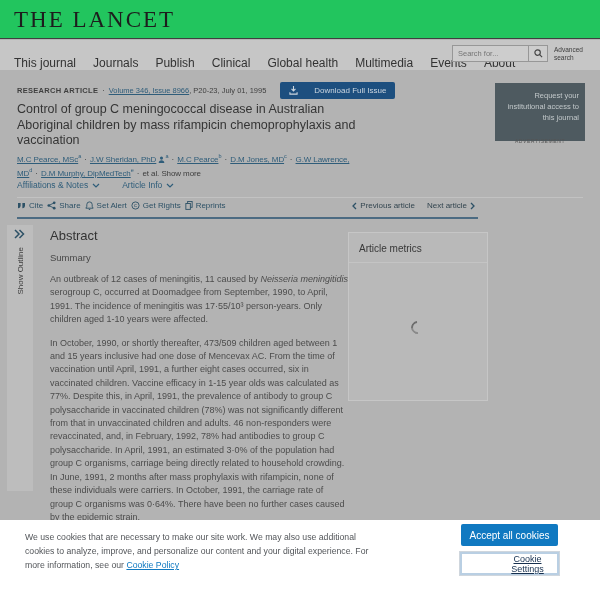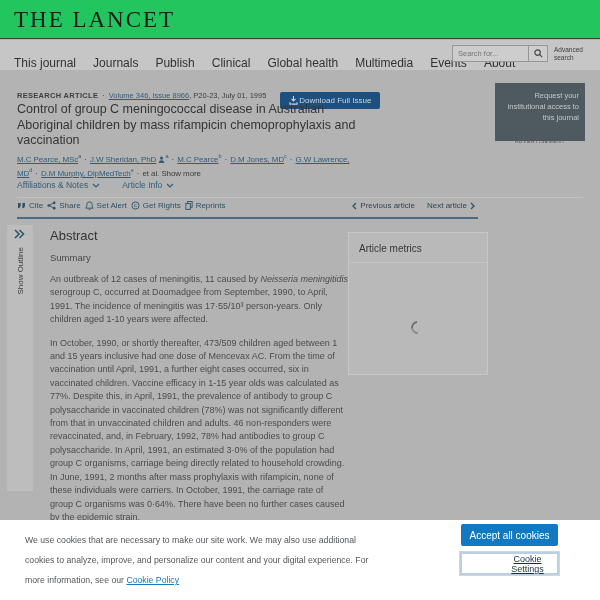--- a/index.html
+++ b/index.html
@@ -21,21 +21,21 @@
   .search-btn { width:20px; height:17px; background:#cdcdcd; border:1px solid #979797; display:flex; align-items:center; justify-content:center; cursor:pointer; }
   .adv-search { margin-left:6px; font-size:6.5px; line-height:8px; color:#3c3c3c; width:34px; }
 
   
   .content { position:absolute; left:0; top:70px; width:600px; height:450px; background:#b3b3b3; }
 
   .meta-row { position:absolute; left:17px; top:12px; display:flex; align-items:center; font-size:7.5px; color:#3f3f3f; }
   .meta-type { font-weight:bold; letter-spacing:.3px; }
   .meta-sep { margin:0 4px; }
   .meta-link { color:#2f5d7a; text-decoration:underline; cursor:pointer; }
-  .dl-btn { margin-left:14px; display:inline-flex; align-items:center; gap:1px; background:#1d4f7f; color:#ccd6e0; font-size:8px; padding:4px 9px; border:none; border-radius:2px; cursor:pointer; font-family:"Liberation Sans", sans-serif;margin-top:10px; }
+  .dl-btn { margin-left:14px; display:inline-flex; align-items:center; gap:16px; background:#1d4f7f; color:#ccd6e0; font-size:8px; padding:4px 9px; border:none; border-radius:2px; cursor:pointer; font-family:"Liberation Sans", sans-serif; }
 
   .title { position:absolute; left:17px; top:32px; width:340px; font-size:12.5px; line-height:15.5px; color:#353535; font-weight:500; }
 
   .authors { position:absolute; left:17px; top:81px; width:342px; font-size:8px; line-height:11.5px; color:#2f5d7a; letter-spacing:-.1px; }
   .authors .name { text-decoration:underline; cursor:pointer; }
   .authors sup { font-size:5.5px; }
   .authors .sep { color:#444; margin:0 1px; }
   .authors .etal { color:#3d3d3d; }
   .authors .more { color:#3d3d3d; cursor:pointer; }
   .p-icon { display:inline-block; vertical-align:-1px; }
@@ -56,30 +56,30 @@
   .rail { position:absolute; left:7px; top:155px; width:26px; height:266px; background:#bdbdbd; }
   .rail-expand { position:absolute; left:7px; top:4px; cursor:pointer; }
   .rail-label { position:absolute; left:9px; top:22px; writing-mode:vertical-rl; transform:rotate(180deg); font-size:8px; color:#3d3d3d; white-space:nowrap; }
 
   .abstract { position:absolute; left:50px; top:158px; width:298px; }
   .abstract h2 { font-size:13px; font-weight:500; color:#333; }
   .abs-sub { margin-top:9px; font-size:9.5px; color:#484848; }
   .abstract p { margin-top:10px; font-size:9px; line-height:13.4px; color:#4c4c4c; }
   .abstract em { font-style:italic; }
 
-  .metrics { position:absolute; left:348px; top:162px; width:140px; height:143px; background:#b9b9b9; border:1px solid #c6c6c6; }
+  .metrics { position:absolute; left:348px; top:162px; width:140px; height:169px; background:#b9b9b9; border:1px solid #c6c6c6; }
   .metrics h3 { font-size:10px; font-weight:400; color:#383838; padding:10px 10px 8px; border-bottom:1px solid #c4c4c4; margin:0 0 0 0; }
   .spinner { position:absolute; left:62px; top:88px; width:13px; height:13px; border:2px solid transparent; border-left-color:#6e6e6e; border-bottom-color:#8a8a8a; border-radius:50%; transform:rotate(40deg); }
 
   .ad-box { position:absolute; left:495px; top:13px; width:90px; height:58px; background:#4e5a60; color:#c2c8ca; font-size:7.5px; line-height:11px; text-align:right; padding:7px 6px; cursor:pointer; }
   .ad-label { position:absolute; left:495px; top:68px; width:90px; text-align:center; font-size:5px; letter-spacing:.6px; color:#545454; }
 
   
   .cookie { position:absolute; left:0; top:520px; width:600px; height:80px; background:#ffffff; }
-  .cookie-text { position:absolute; left:25px; top:10px; width:352px; font-size:8.7px; line-height:20px; color:#53565a; }
+  .cookie-text { position:absolute; left:25px; top:10px; width:352px; font-size:8.7px; line-height:14px; color:#53565a; }
   .cookie-link { color:#1079c1; text-decoration:underline; cursor:pointer; }
   .btn-accept { position:absolute; left:461px; top:4px; width:97px; height:22px; background:#1079c1; color:#fff; border:none; border-radius:2px; font-size:10px; cursor:pointer; font-family:"Liberation Sans", sans-serif; }
   .btn-settings { position:absolute; left:460px; top:32px; width:99px; height:23px; background:#fff; border:2px solid #b9cfe3; box-shadow:0 0 0 1px #cfd6dd; color:#16304f; font-size:9px; text-decoration:underline; cursor:pointer; font-family:"Liberation Sans", sans-serif;padding-left:36px; }
 
   svg { display:block; }
 </style>
 </head>
 <body>
 
 <div class="screen">

